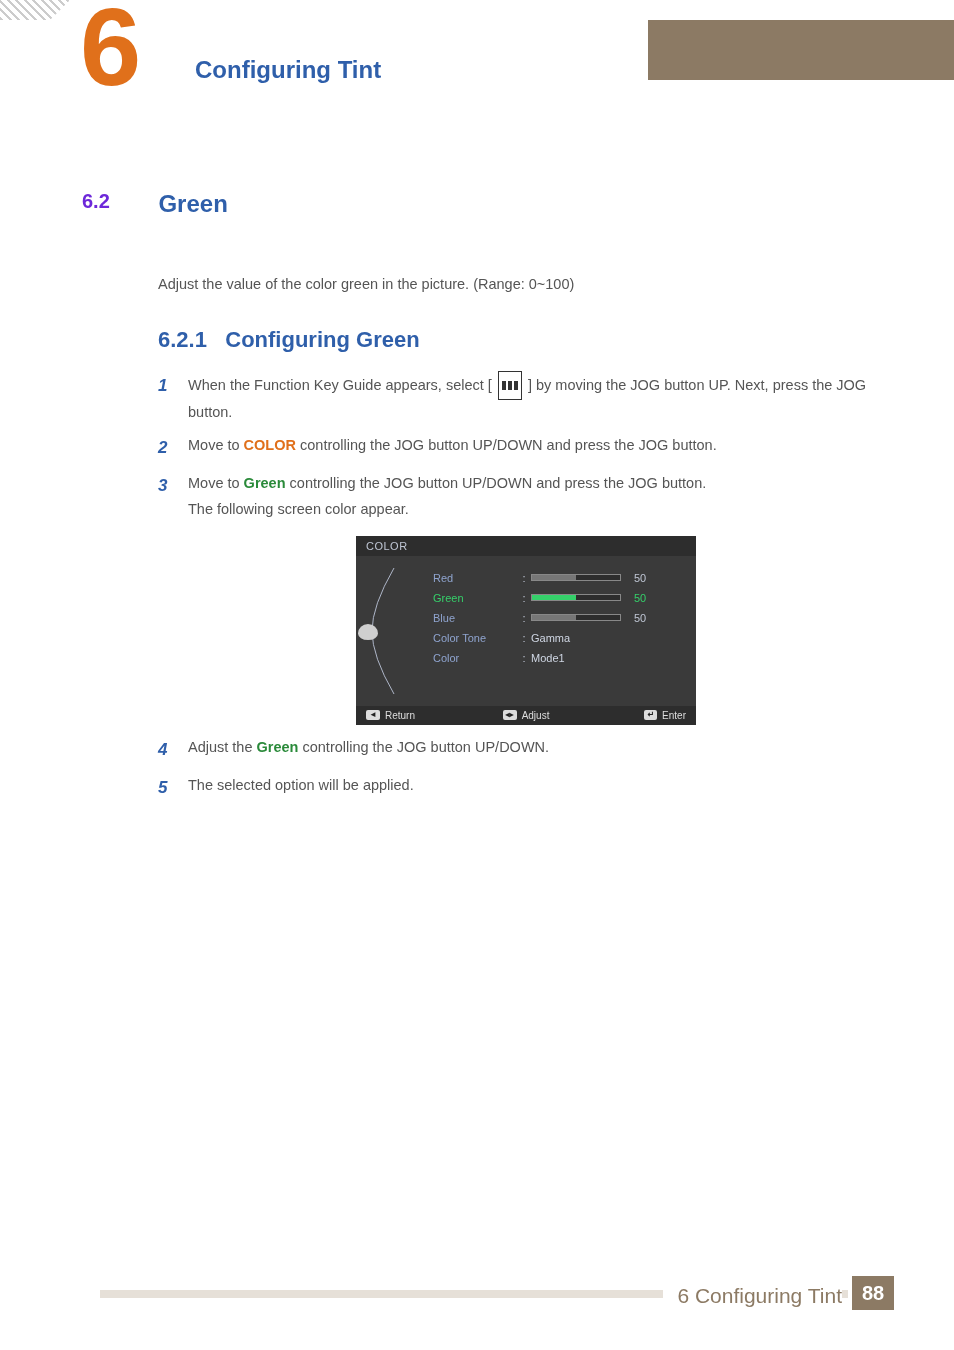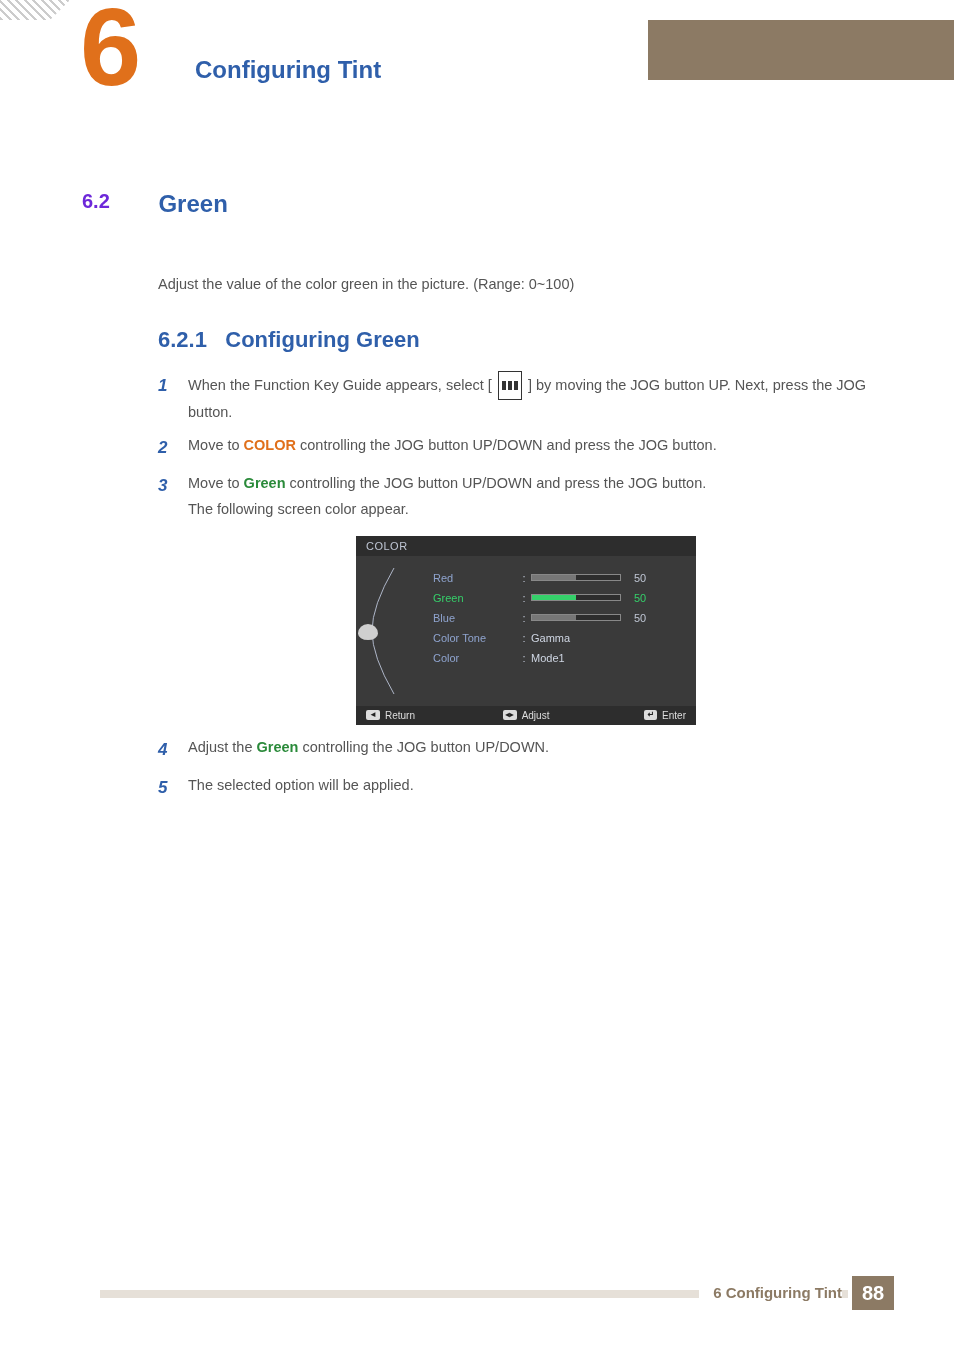--- a/index.html
+++ b/index.html
@@ -41,21 +41,21 @@
   .osd-val { width:30px; text-align:center; padding-left:8px; }
   .val-sel { color:#35d06a; }
   .osd-txtval { color:#cfd6e3; }
   .osd-foot { background:#2d2d2d; display:flex; padding:4px 10px; font-size:10px; color:#ddd; }
   .osd-foot .grp { flex:1; display:flex; align-items:center; justify-content:center; gap:5px; }
   .osd-foot .grp:first-child { justify-content:flex-start; }
   .osd-foot .grp:last-child { justify-content:flex-end; }
   .fi { display:inline-block; background:#ddd; color:#222; font-size:8px; line-height:10px; padding:0 3px; border-radius:2px; font-weight:700; }
   .footer { position:absolute; left:0; right:0; bottom:40px; height:34px; }
   .foot-bar { position:absolute; left:100px; right:106px; top:14px; height:8px; background:#e6e0d8; }
-  .foot-txt { position:absolute; right:112px; top:8px; font-size:15px; font-weight:700; color:#8c7a64; background:#fff; padding-left:14px; }
+  .foot-txt { position:absolute; right:112px; top:8px; font-size:21px; font-weight:400; color:#8c7a64; background:#fff; padding-left:14px; }
   .foot-pg { position:absolute; right:60px; top:0; width:42px; height:34px; background:#8c7a64; color:#fff; font-size:20px; font-weight:700; display:flex; align-items:center; justify-content:center;margin-left:47px; }
 </style>
 </head>
 <body>
 
 <div class="hatch"></div>
 <div class="hdr-band"></div>
 <div class="hdr-white"></div>
 <div class="big6">6</div>
 <div class="chap-title">Configuring Tint</div>

